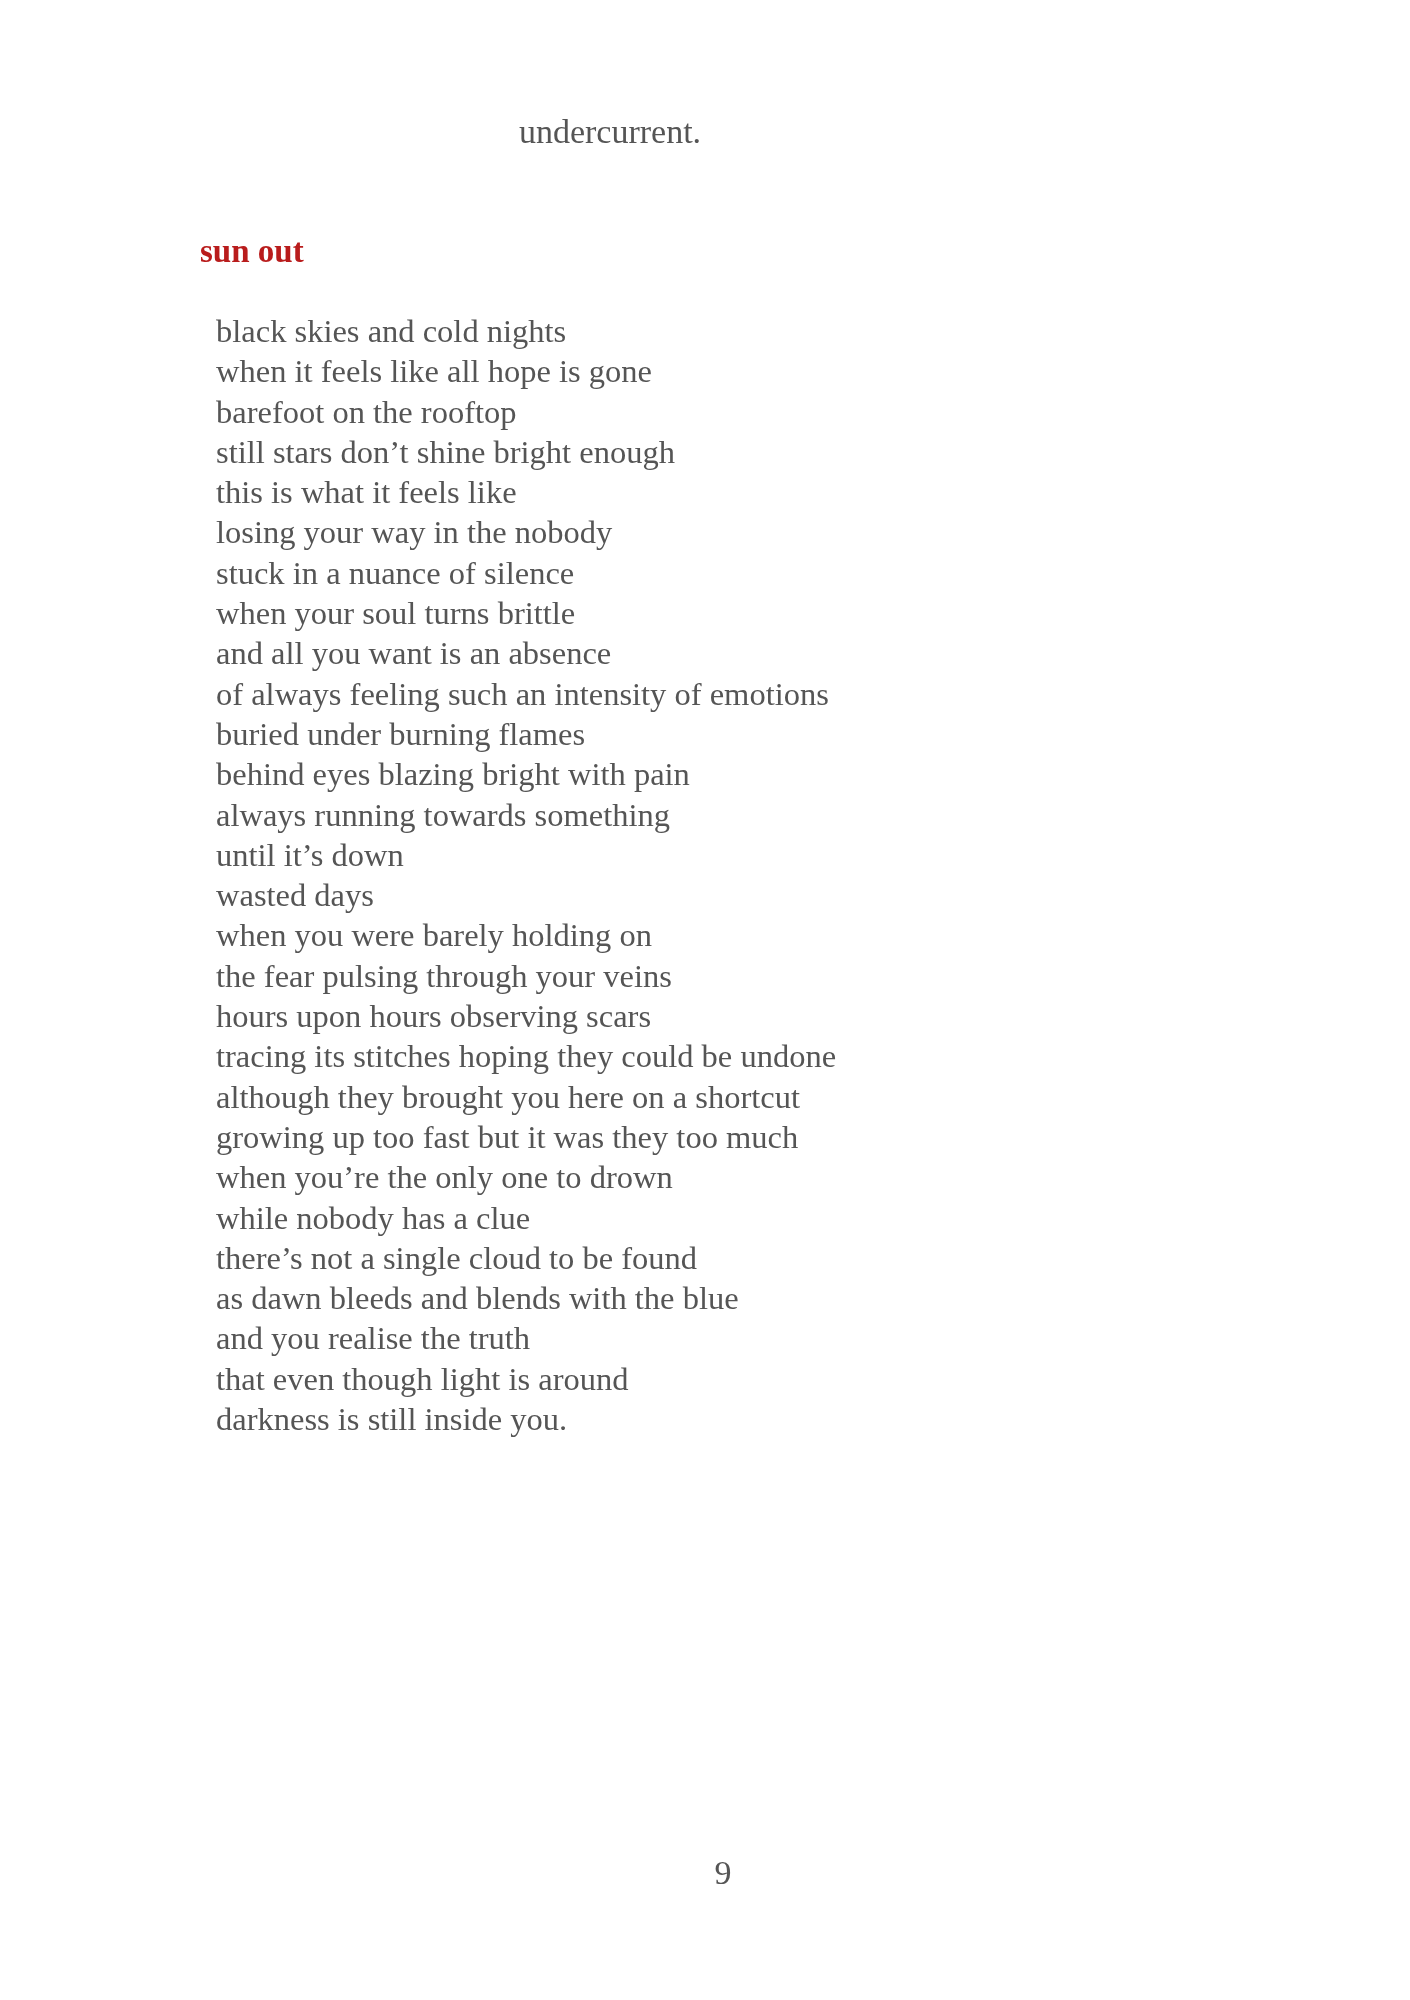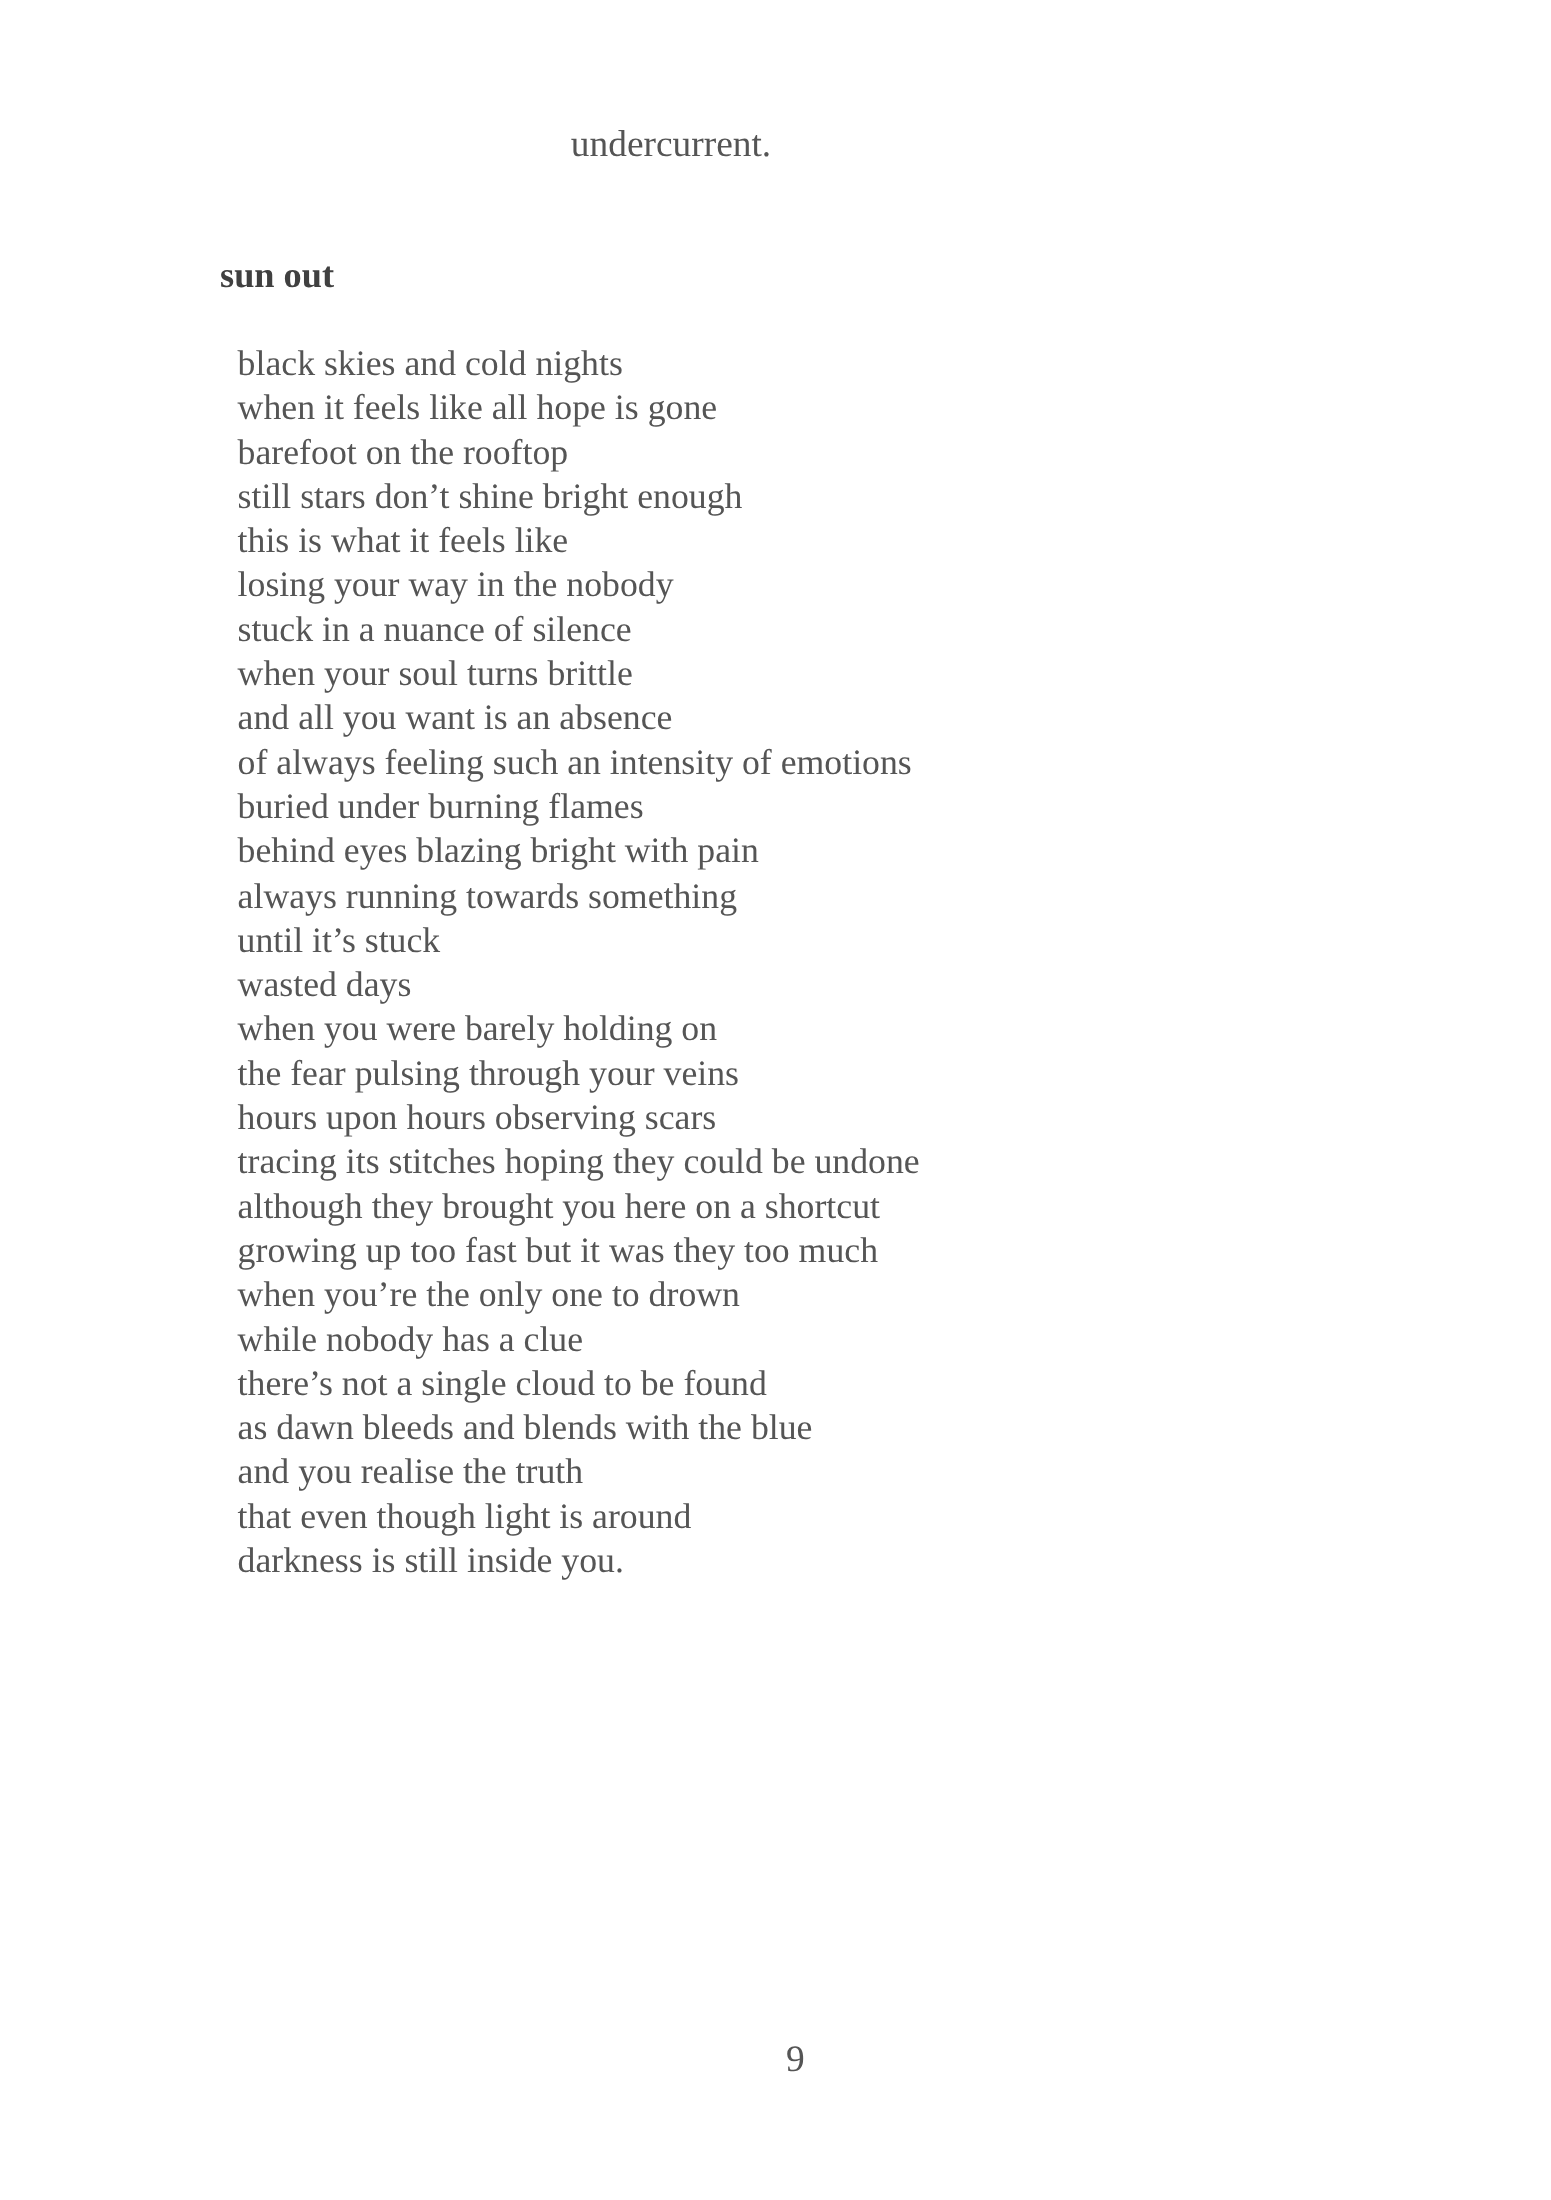--- a/index.html
+++ b/index.html
@@ -1,21 +1,21 @@
 <!DOCTYPE html>
 <html><head>
   <meta charset="utf-8">
   <style>
     html, body { margin: 0; padding: 0; background: #ffffff; }
     body { width: 1410px; height: 2000px; position: relative; overflow: hidden;
            font-family: "Liberation Serif", "DejaVu Serif", serif; color: #555555; }
     .running-header { position: absolute; top: 112px; left: 0; width: 1190px; text-align: center;
                       font-size: 34px; line-height: 40px; padding-left: 30px; box-sizing: border-box; }
     .poem-title { position: absolute; top: 231px; left: 200px; font-size: 33px; font-weight: bold;
-                  line-height: 40px; margin: 0; color: #404040; }
+                  line-height: 40px; margin: 0; color: #b91c1c; }
     .poem-body { position: absolute; top: 295px; left: 200px; margin: 16px; padding: 0; list-style: none;
                  font-size: 32.5px; line-height: 40.3px; }
     .poem-body li { white-space: nowrap; }
     .page-number { position: absolute; top: 1853px; left: 0; width: 1410px; text-align: center;
                    font-size: 34px; line-height: 40px; padding-left: 36px; box-sizing: border-box; }
   </style>
 </head>
 <body>
 
 <div class="running-header">undercurrent.</div>
@@ -29,21 +29,21 @@
   <li>still stars don’t shine bright enough</li>
   <li>this is what it feels like</li>
   <li>losing your way in the nobody</li>
   <li>stuck in a nuance of silence</li>
   <li>when your soul turns brittle</li>
   <li>and all you want is an absence</li>
   <li>of always feeling such an intensity of emotions</li>
   <li>buried under burning flames</li>
   <li>behind eyes blazing bright with pain</li>
   <li>always running towards something</li>
-  <li>until it’s stuck</li>
+  <li>until it’s down</li>
   <li>wasted days</li>
   <li>when you were barely holding on</li>
   <li>the fear pulsing through your veins</li>
   <li>hours upon hours observing scars</li>
   <li>tracing its stitches hoping they could be undone</li>
   <li>although they brought you here on a shortcut</li>
   <li>growing up too fast but it was they too much</li>
   <li>when you’re the only one to drown</li>
   <li>while nobody has a clue</li>
   <li>there’s not a single cloud to be found</li>

